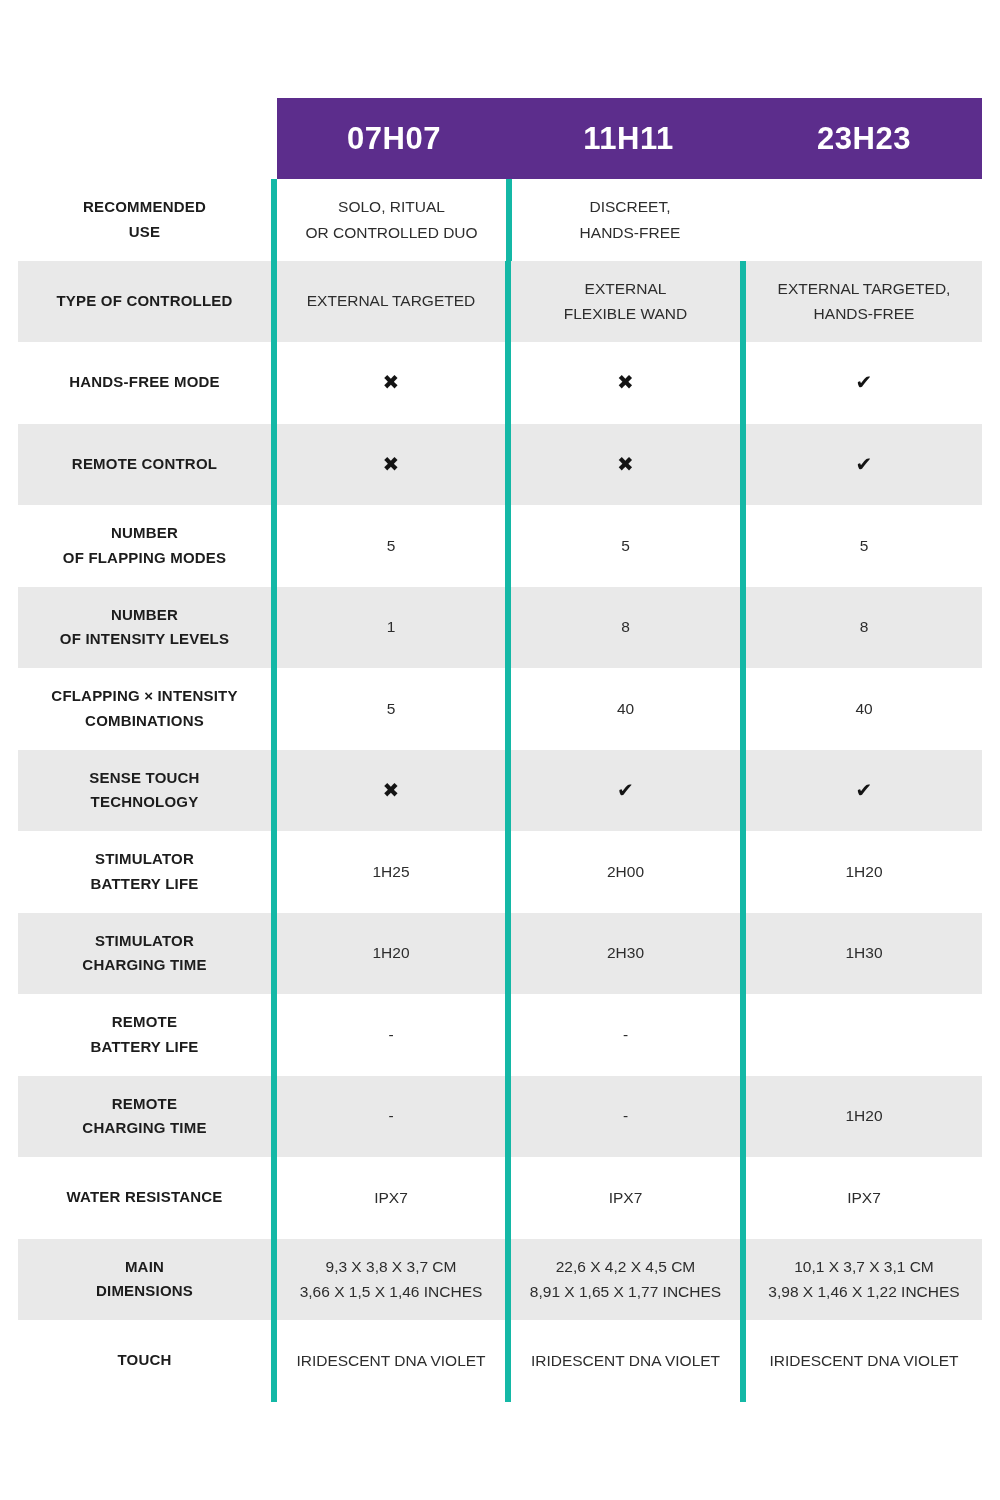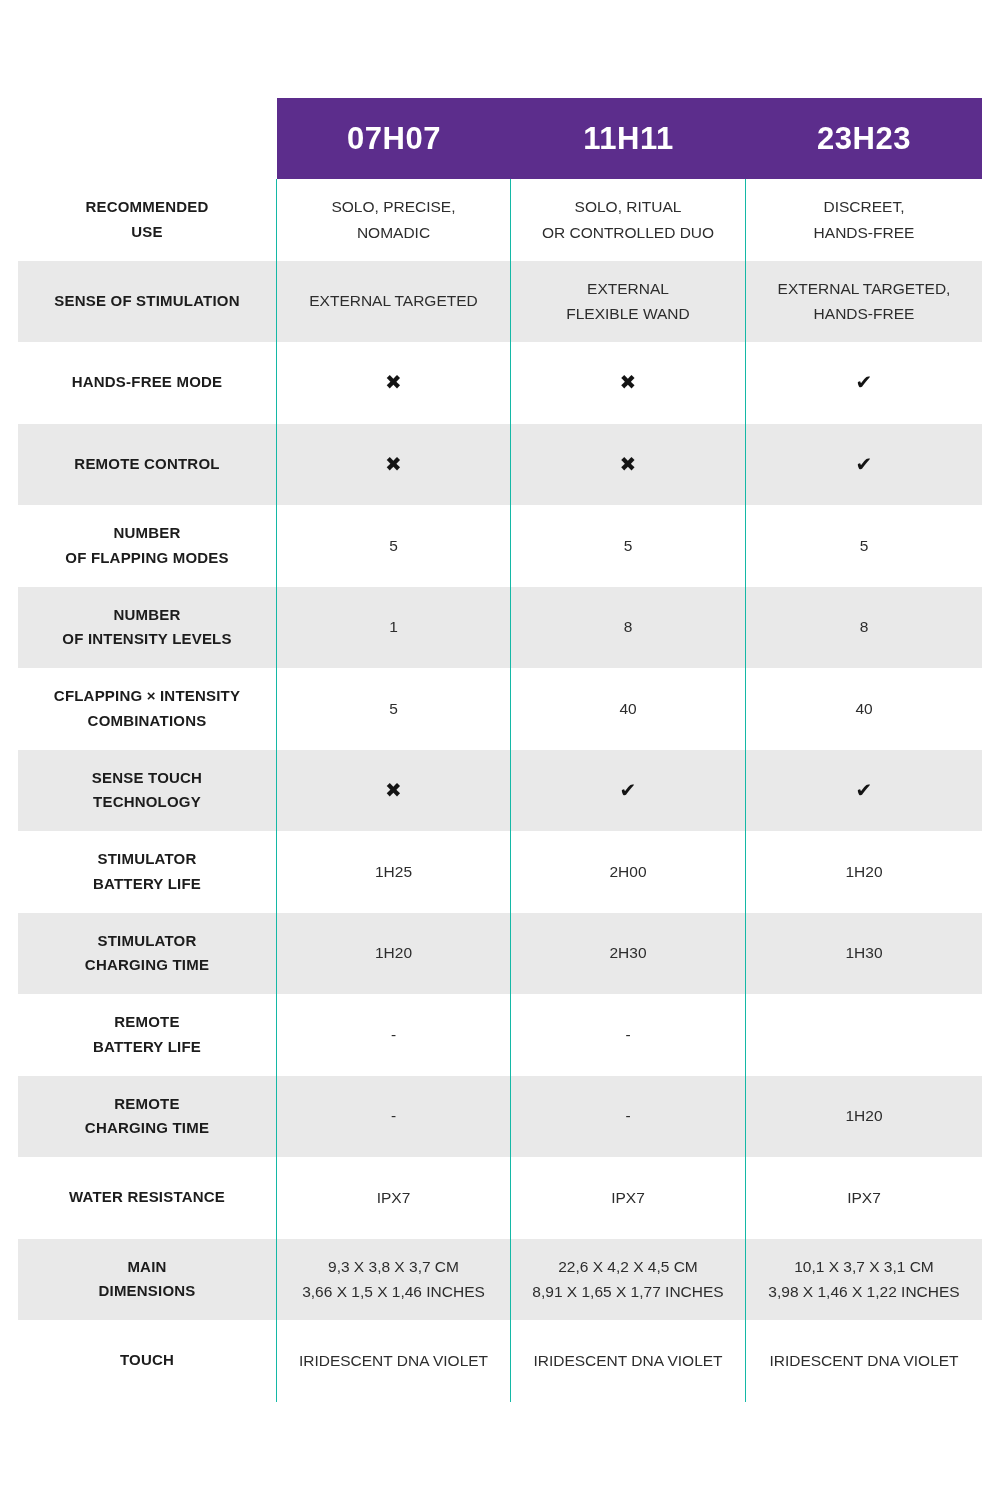--- a/index.html
+++ b/index.html
@@ -39,21 +39,21 @@
     white-space: pre-line;
     padding: 0 6px;
   }
   .c0 { width: 259px; }
   .c1 { width: 234px; }
   .c2 { width: 235px; }
   .c3 { width: 236px; }
   .body-row .c0,
   .body-row .c1,
   .body-row .c2 {
-    border-right: 1px solid #14b8a6;
+    border-right: 6px solid #14b8a6;
   }
   .alt .cell {
     background: #e9e9e9;
   }
   .label-cell {
     font-weight: 700;
     font-size: 15px;
     letter-spacing: 0.2px;
     color: #1c1c1c;
     line-height: 1.65;
@@ -91,30 +91,28 @@
     <div class="row header-row">
       <div class="cell c0 header-spacer"></div>
       <div class="cell c1 header-cell">07H07</div>
       <div class="cell c2 header-cell">11H11</div>
       <div class="cell c3 header-cell">23H23</div>
     </div>
 
     <div class="row body-row">
       <div class="cell c0 label-cell">RECOMMENDED
 USE</div>
-      <div class="cell c1 value-cell">SOLO, PRECISE,
-NOMADIC</div>
       <div class="cell c2 value-cell">SOLO, RITUAL
 OR CONTROLLED DUO</div>
       <div class="cell c3 value-cell">DISCREET,
 HANDS-FREE</div>
     </div>
 
     <div class="row body-row alt">
-      <div class="cell c0 label-cell">SENSE OF STIMULATION</div>
+      <div class="cell c0 label-cell">TYPE OF CONTROLLED</div>
       <div class="cell c1 value-cell">EXTERNAL TARGETED</div>
       <div class="cell c2 value-cell">EXTERNAL
 FLEXIBLE WAND</div>
       <div class="cell c3 value-cell">EXTERNAL TARGETED,
 HANDS-FREE</div>
     </div>
 
     <div class="row body-row">
       <div class="cell c0 label-cell">HANDS-FREE MODE</div>
       <div class="cell c1 value-cell mark">✖</div>

